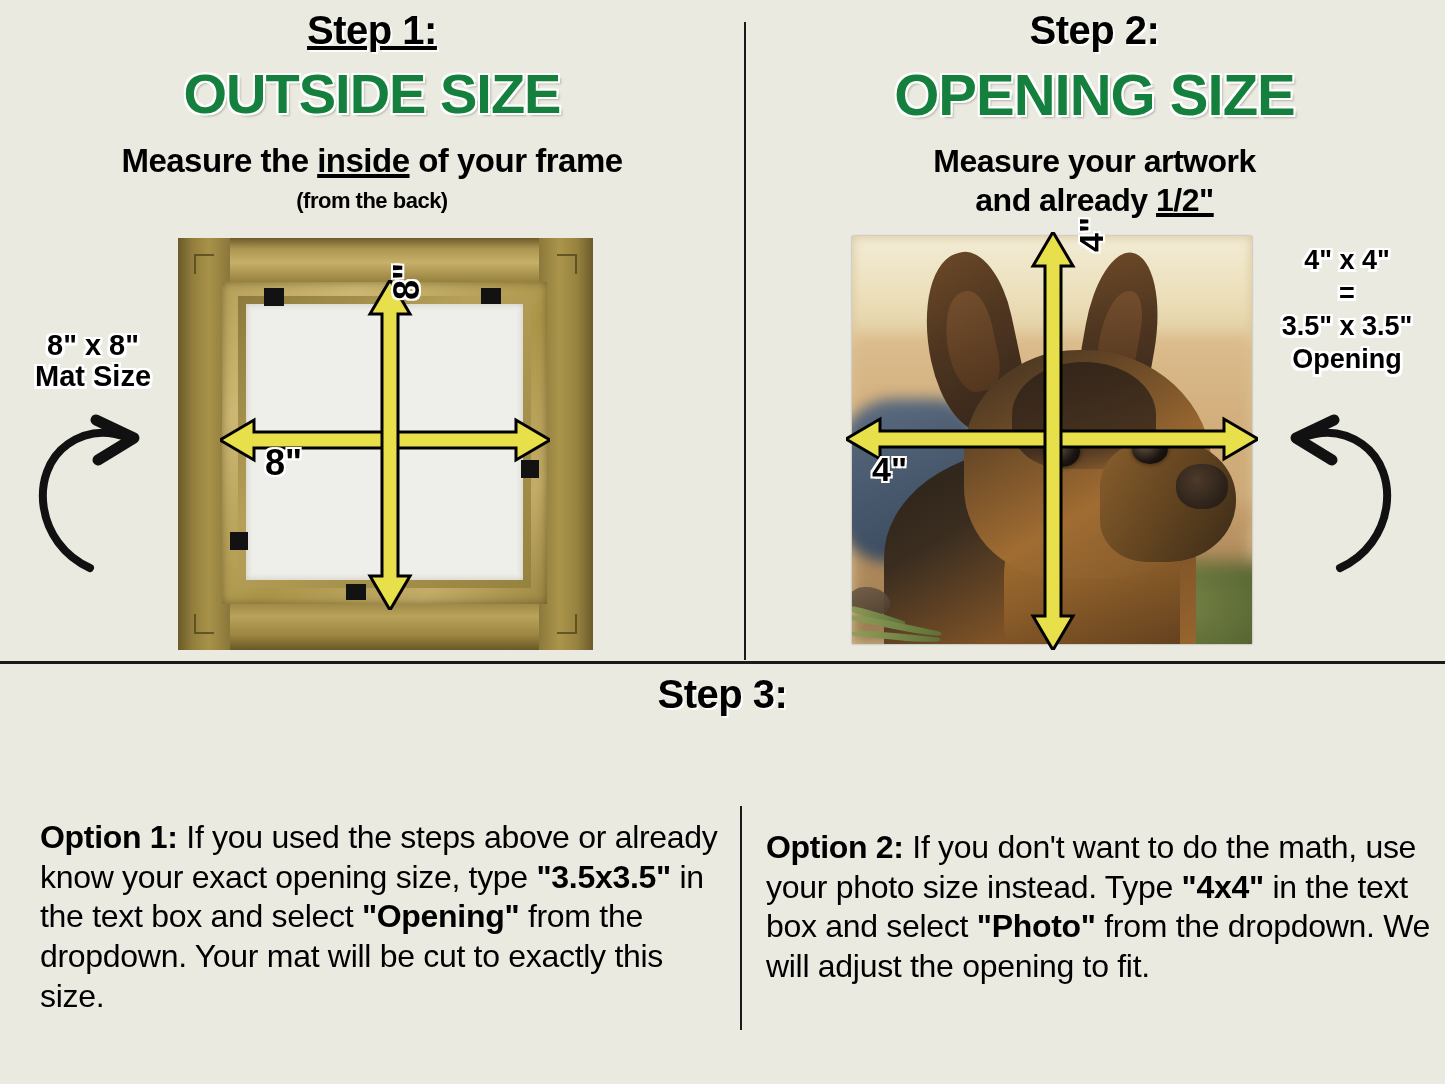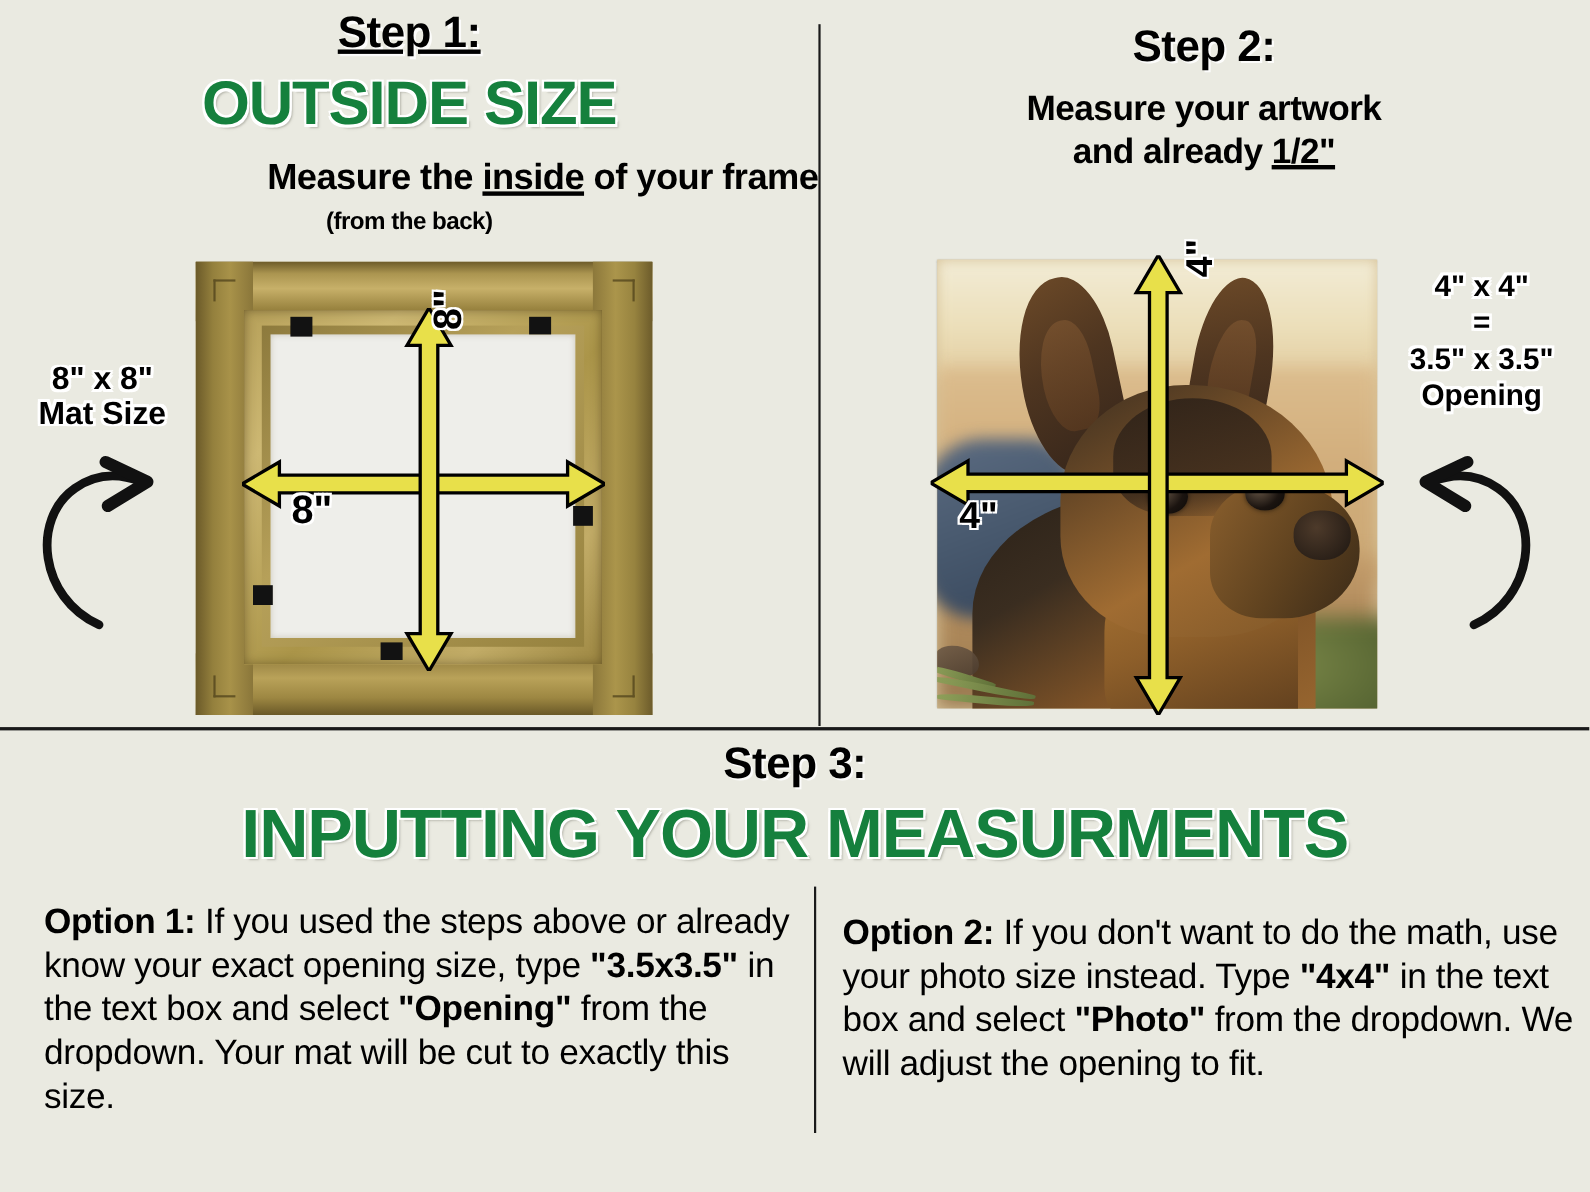--- a/index.html
+++ b/index.html
@@ -69,21 +69,21 @@
   }
   .v-divider-bottom {
     position: absolute; left: 740px; top: 806px;
     width: 2px; height: 224px; background: #1a1a1a;
   }
 
   
   #step1-head { position: absolute; left: 0; top: 8px; width: 744px; }
   #step1-head .step-label { font-size: 40px; text-decoration: underline; }
   #step1-head .step-title { font-size: 56px; margin-top: 8px; }
-  #step1-head .sub-line.big { font-size: 33px; margin-top: 16px; text-align: right; }
+  #step1-head .sub-line.big { font-size: 33px; margin-top: 16px; }
   #step1-head .sub-line.small { font-size: 22px; margin-top: 8px; }
 
   
   #frame-photo {
     position: absolute; left: 178px; top: 238px;
     width: 415px; height: 412px;
     background:
       linear-gradient(135deg,#8a7436 0%,#a08a44 14%,#8c7638 30%,#7d6a31 52%,#94803c 74%,#7a672f 100%);
     box-shadow: inset 0 0 18px rgba(40,30,10,.45);
   }
@@ -147,21 +147,21 @@
       -2px -2px 0 #fff, 2px -2px 0 #fff,
       -2px 2px 0 #fff, 2px 2px 0 #fff;
   }
 
   #f-label-h { left: 265px; top: 442px; font-size: 36px; }
   #f-label-v { left: 386px; top: 300px; font-size: 36px;
                transform: rotate(-90deg); transform-origin: left top; }
 
   
   #step2-head { position: absolute; left: 744px; top: 8px; width: 701px; }
-  #step2-head .step-label { font-size: 40px; margin-top: 12px; }
+  #step2-head .step-label { font-size: 40px; }
   #step2-head .step-title { font-size: 58px; margin-top: 8px; }
   #step2-head .sub-line.big { font-size: 32px; margin-top: 14px; line-height: 1.22; }
 
   #dog-photo {
     position: absolute; left: 852px; top: 236px;
     width: 400px; height: 408px;
     overflow: hidden;
     background: #d8c49a;
     box-shadow: 0 0 2px rgba(0,0,0,.35);
   }
@@ -353,20 +353,21 @@
     <div>Mat Size</div>
   </div>
 
   <svg id="curve-left" width="140" height="200" viewBox="0 0 140 200">
     <path d="M68,160 C14,136 6,64 46,36 C66,22 86,22 106,30" stroke="#111" stroke-width="8" fill="none" stroke-linecap="round"></path>
     <path d="M74,12 L112,30 L76,52" stroke="#111" stroke-width="11" fill="none" stroke-linecap="round" stroke-linejoin="round"></path>
   </svg>
 
   <div id="step2-head">
     <div class="step-label">Step 2:</div>
+    <div class="step-title">OPENING SIZE</div>
     <div class="sub-line big">
       <div>Measure your artwork</div>
       <div>
         <span>and already </span><span class="u">1/2"</span>
       </div>
     </div>
   </div>
 
   <div id="dog-photo">
     <div class="bg-sky"></div>
@@ -419,21 +420,20 @@
 
   <svg id="curve-right" width="140" height="200" viewBox="0 0 140 200">
     <g transform="translate(140,0) scale(-1,1)">
       <path d="M68,160 C14,136 6,64 46,36 C66,22 86,22 106,30" stroke="#111" stroke-width="8" fill="none" stroke-linecap="round"></path>
       <path d="M74,12 L112,30 L76,52" stroke="#111" stroke-width="11" fill="none" stroke-linecap="round" stroke-linejoin="round"></path>
     </g>
   </svg>
 
   <div id="step3-head">
     <div class="step-label">Step 3:</div>
-    <div class="step-title">INPUTTING YOUR MEASURMENTS</div>
   </div>
 
   <div class="option-col" id="option1">
     <b>Option 1:</b><span> If you used the steps above or already know your exact opening size, type </span><b>"3.5x3.5"</b><span> in the text box and select </span><b>"Opening"</b><span> from the dropdown. Your mat will be cut to exactly this size.</span>
   </div>
 
   <div class="option-col" id="option2">
     <b>Option 2:</b><span> If you don't want to do the math, use your photo size instead. Type </span><b>"4x4"</b><span> in the text box and select </span><b>"Photo"</b><span> from the dropdown. We will adjust the opening to fit.</span>
   </div>
 

